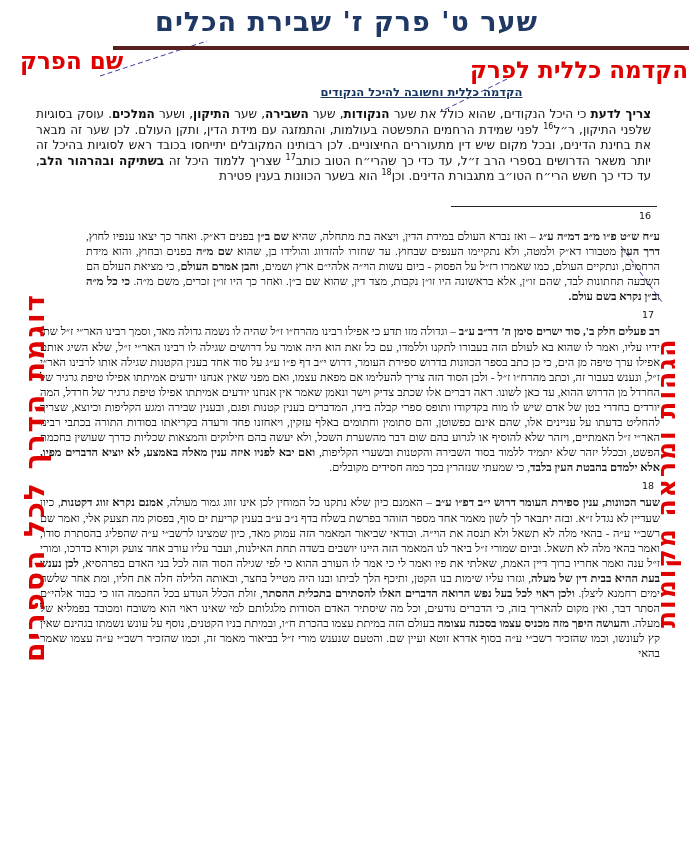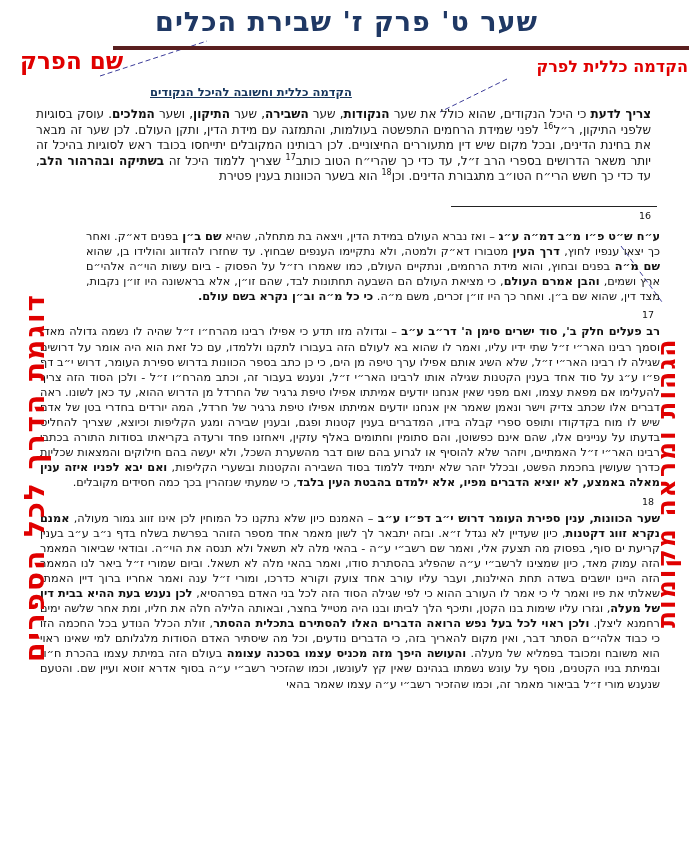--- a/index.html
+++ b/index.html
@@ -9,32 +9,32 @@
     margin:0 auto;color:#111;
   }
   .overlay{position:absolute;top:0;left:0;pointer-events:none;}
   .title{
     position:absolute;top:6px;left:0;width:100%;text-align:center;
     font-size:27px;font-weight:bold;color:#1f3864;letter-spacing:1px;
   }
   .rule{position:absolute;top:46px;left:113px;right:4px;height:4px;background:#5a1f1f;}
   .red-label{position:absolute;color:#e00000;font-weight:bold;white-space:nowrap;}
   .chapter-name{left:20px;top:48px;font-size:23px;}
-  .intro{right:5px;top:57px;font-size:16px;}
+  .intro{right:5px;top:57px;font-size:23px;}
   .heading{
-    position:absolute;top:85px;left:150px;right:0;text-align:left;
+    position:absolute;top:85px;left:150px;right:0;text-align:center;
     font-size:11.5px;font-weight:bold;color:#17365d;text-decoration:underline;
   }
   .body-text{font-size:12px;line-height:15.6px;text-align:justify;}
   .main-para{position:absolute;top:107px;left:36px;right:42px;}
   .fn-sep{position:absolute;top:206px;right:36px;width:206px;border-top:1.2px solid #222;}
   .fn-num{font-size:9.5px;color:#111;}
   .fn-num-16{position:absolute;top:210px;right:42px;}
   .footnotes{position:absolute;top:229px;left:40px;right:33px;}
-  .fn-text{font-size:11.3px;line-height:15.1px;text-align:justify;}
+  .fn-text{font-size:11.3px;line-height:15.1px;text-align:justify;font-family:Liberation Serif, serif;}
   .fn16{margin-left:46px;}
   .footnotes .fn-num{text-align:right;padding-right:6px;line-height:12px;margin:5px 0 3px;}
   .b{font-weight:bold;}
   sup{font-size:8px;line-height:0;vertical-align:super;}
   .vlabel{
     position:absolute;color:#e00000;font-weight:bold;white-space:nowrap;
     transform:rotate(-90deg);transform-origin:top left;letter-spacing:2px;
   }
   .vleft{left:18px;top:662px;font-size:28px;}
   .vright{left:652px;top:628px;font-size:25px;}

